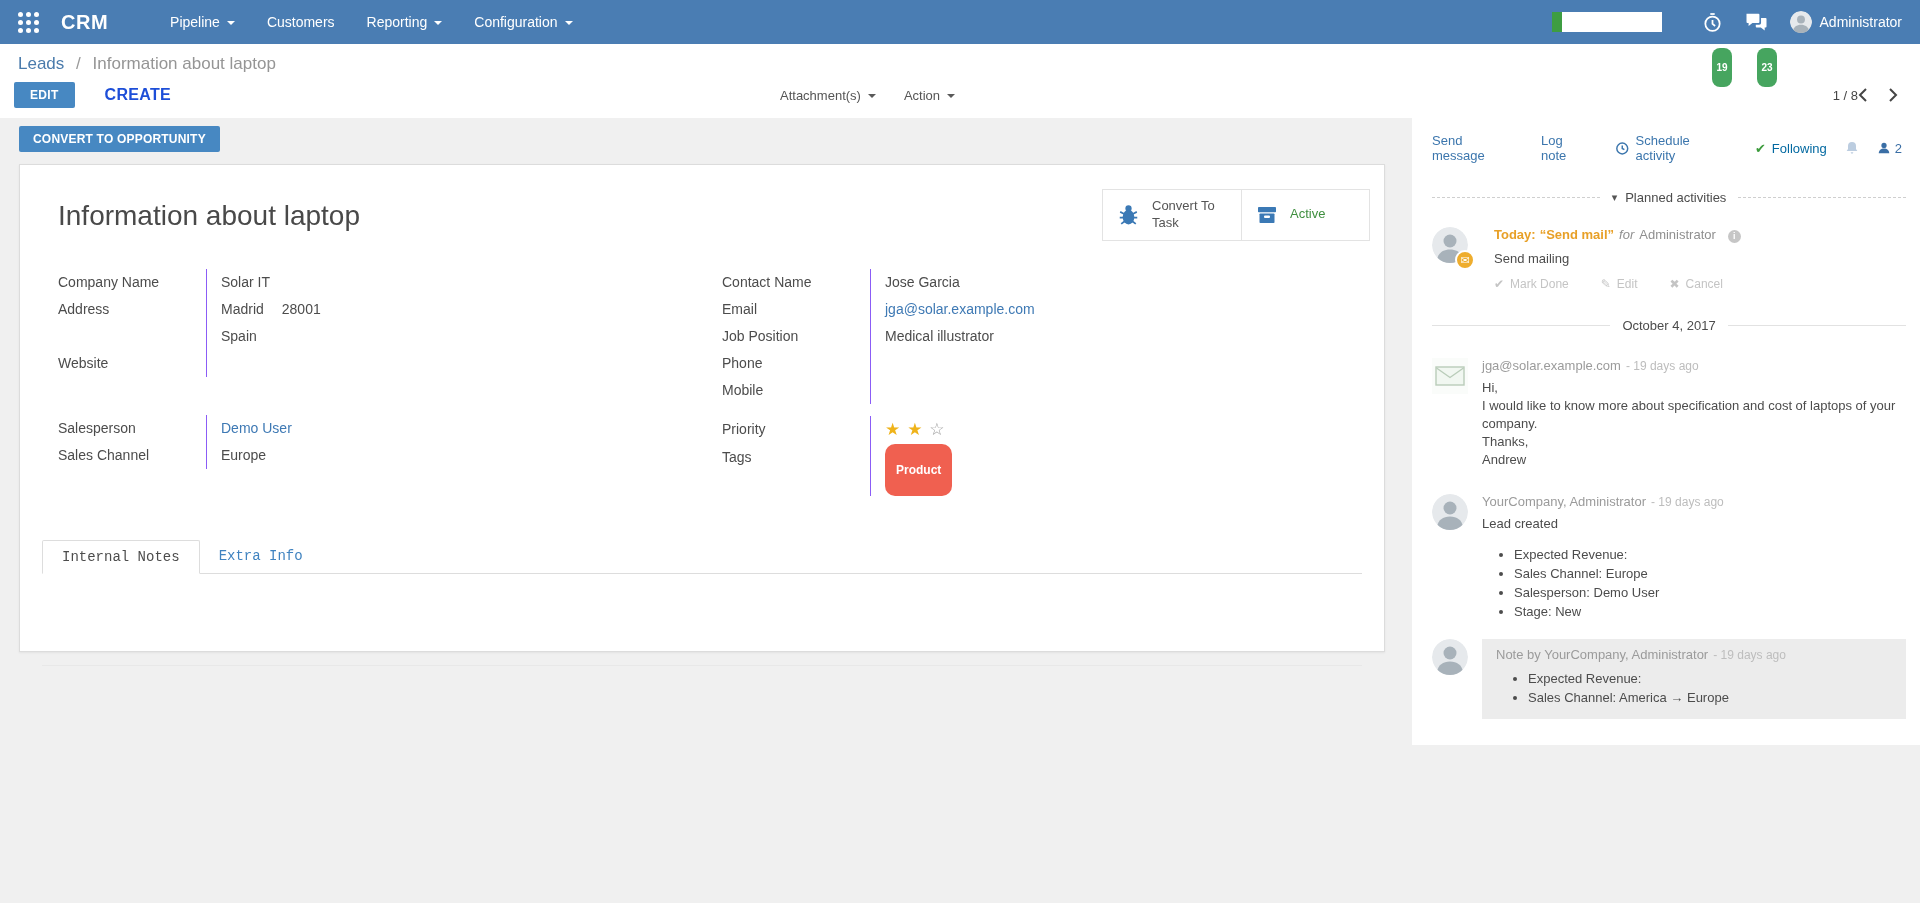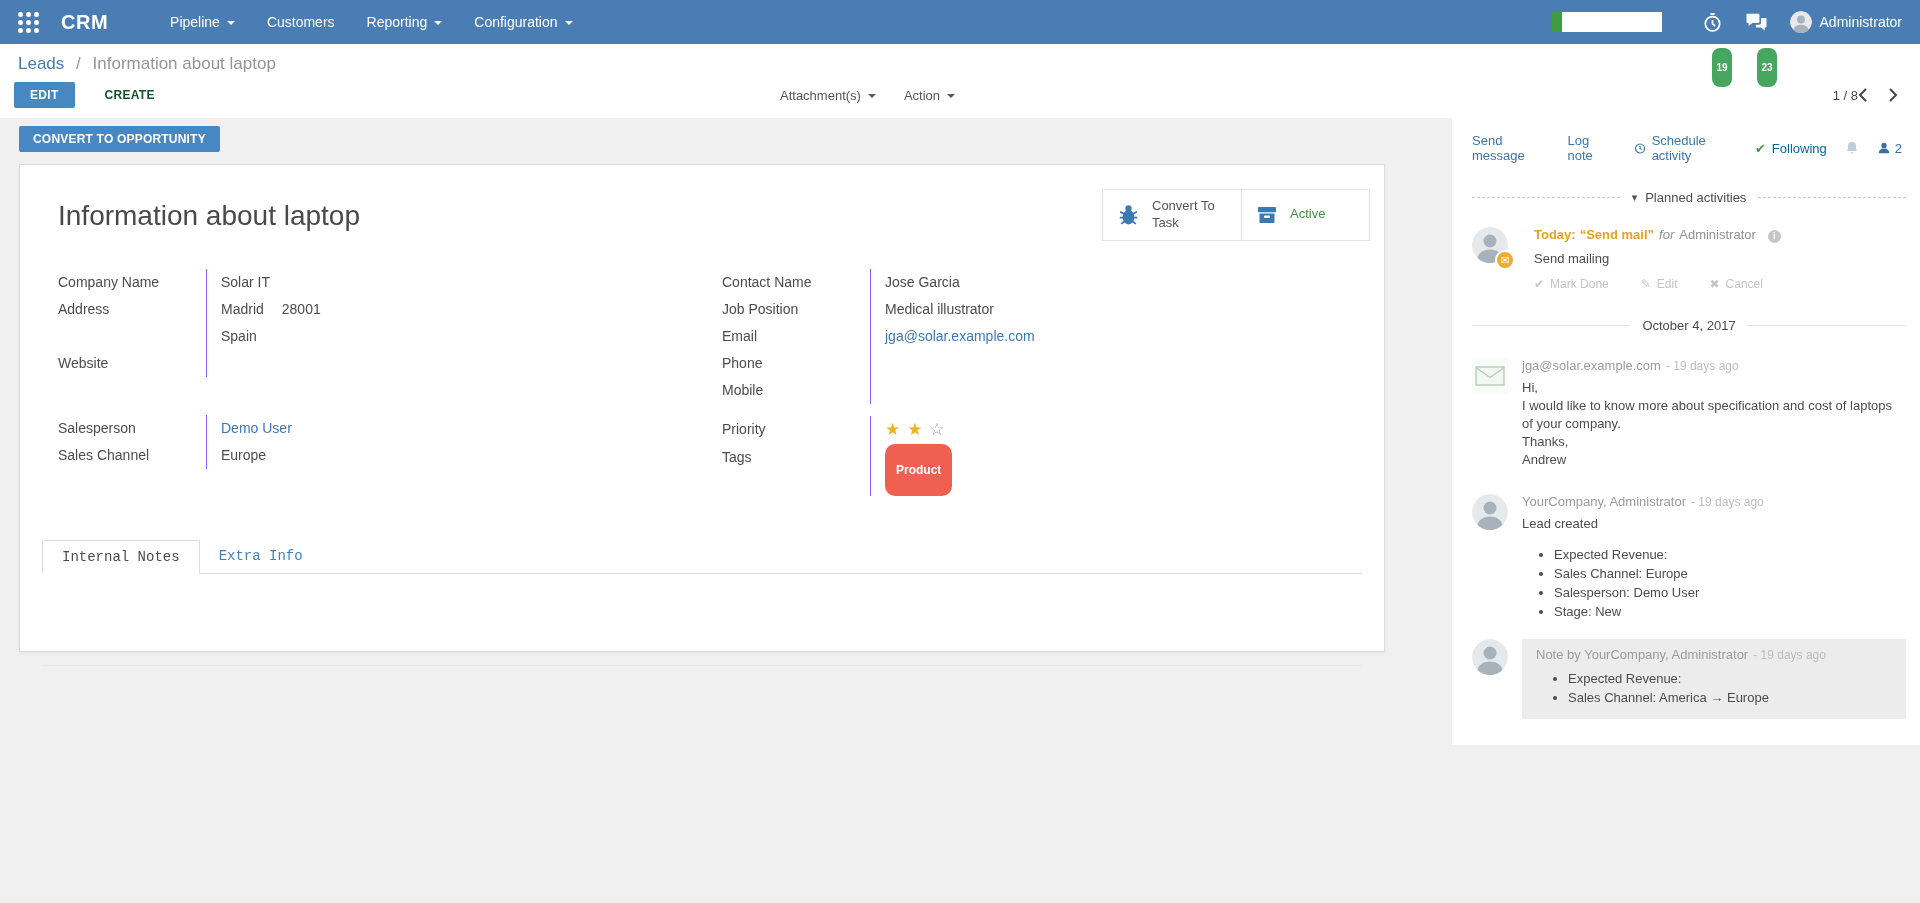--- a/index.html
+++ b/index.html
@@ -27,21 +27,21 @@
   .avatar22 { width:22px; height:22px; border-radius:50%; overflow:hidden; display:block; }
 
   
   .control-panel { background:#fff; height:74px; padding:9px 14px 0; }
   .breadcrumb { font-size:17px; padding-left:4px; line-height:22px; }
   .breadcrumb .parent { color:#4a7bac; cursor:pointer; }
   .breadcrumb .sep { color:#9a9a9a; margin:0 7px; }
   .breadcrumb .current { color:#959595; }
   .cp-buttons { display:flex; align-items:center; height:34px; position:relative; margin-top:3px; }
   .btn-edit { background:#4788c2; color:#fff; font-size:12px; font-weight:bold; padding:6px 16px; border:none; border-radius:2px; letter-spacing:.3px; cursor:pointer; font-family:inherit; }
-  .btn-create { color:#14532d; background:none; border:none; font-size:12px; font-weight:bold; margin-left:24px; letter-spacing:.3px; cursor:pointer; font-family:inherit; }
+  .btn-create { color:#1d4ed8; background:none; border:none; font-size:16px; font-weight:bold; margin-left:24px; letter-spacing:.3px; cursor:pointer; font-family:inherit; }
   .cp-center { position:absolute; left:766px; display:flex; gap:28px; font-size:13px; color:#555; }
   .dd { display:flex; align-items:center; gap:7px; cursor:pointer; }
   .cp-right { margin-left:auto; display:flex; align-items:center; font-size:13px; color:#454545; }
   .pager-value { cursor:pointer; }
   .chev { cursor:pointer; display:flex; align-items:center; }
   .chevs { display:flex; gap:22px; align-items:center; margin-right:8px; }
 
   
   .content { display:flex; height:785px; }
   .main { flex:1; background:#f0f0f0; padding:8px 0 0 19px; }
@@ -71,21 +71,21 @@
   .star-empty::before { content:"☆"; }
   .tag-pill { display:inline-block; background:#f06050; color:#fff; font-size:12px; font-weight:bold; padding:18px 11px; border-radius:10px; line-height:16px; cursor:pointer; }
 
   .tabs { display:flex; margin-top:44px; border-bottom:1px solid #ddd; }
   .tab { padding:8px 19px; font-size:14px; cursor:pointer; border-radius:2px 2px 0 0;font-family:Liberation Mono, monospace; }
   .tab.active { background:#fff; border:1px solid #ddd; border-bottom:1px solid #fff; margin-bottom:-1px; color:#4c4c4c; }
   .tab.inactive { color:#4083c0; }
   .tab-content { height:92px; border-bottom:1px solid #e8e8e8; }
 
   
-  .chatter { width:468px; flex:none; background:#f0f0f0; }
+  .chatter { width:508px; flex:none; background:#f0f0f0; }
   .chatter-panel { background:#fff; padding:15px 14px 26px 20px; }
   .chatter-top { display:flex; align-items:center; font-size:13px; }
   .ct-link { color:#3c76ad; margin-right:25px; cursor:pointer; display:flex; align-items:center; gap:6px; }
   .ct-right { margin-left:auto; display:flex; align-items:center; gap:17px; }
   .following { color:#0369a1; display:flex; align-items:center; gap:6px; cursor:pointer; }
   .check-green { color:#3c9b3c; font-size:13px; }
   .check-green::before { content:"✔"; }
   .bell { cursor:pointer; display:flex; }
   .followers { color:#3a6ea5; display:flex; align-items:center; gap:4px; font-size:13px; cursor:pointer; margin-right:4px; }
 
@@ -289,26 +289,26 @@
           </div>
         </div>
 
         <div class="fcol-right">
           <div>
             <div class="frow">
               <div class="flabel">Contact Name</div>
               <div class="fval"><span>Jose Garcia</span></div>
             </div>
             <div class="frow">
+              <div class="flabel">Email</div>
+              <div class="fval"><span class="lnk">jga@solar.example.com</span></div>
+            </div>
+            <div class="frow">
               <div class="flabel">Job Position</div>
               <div class="fval"><span>Medical illustrator</span></div>
-            </div>
-            <div class="frow">
-              <div class="flabel">Email</div>
-              <div class="fval"><span class="lnk">jga@solar.example.com</span></div>
             </div>
             <div class="frow">
               <div class="flabel">Phone</div>
               <div class="fval"><span></span></div>
             </div>
             <div class="frow">
               <div class="flabel">Mobile</div>
               <div class="fval"><span></span></div>
             </div>
           </div>

